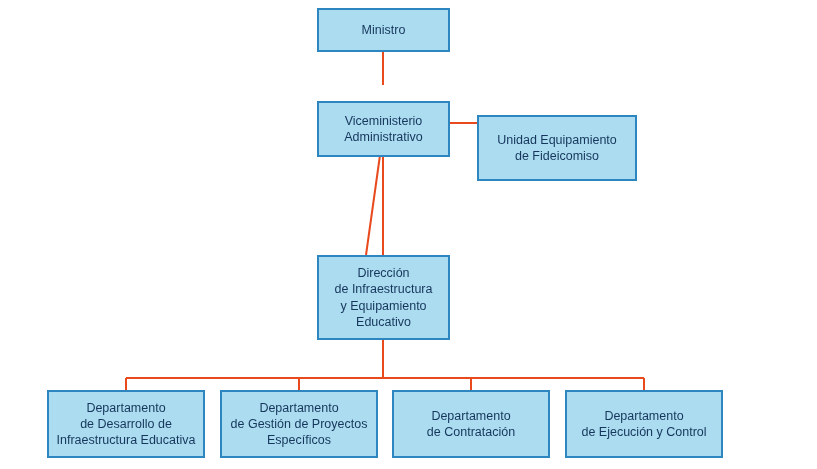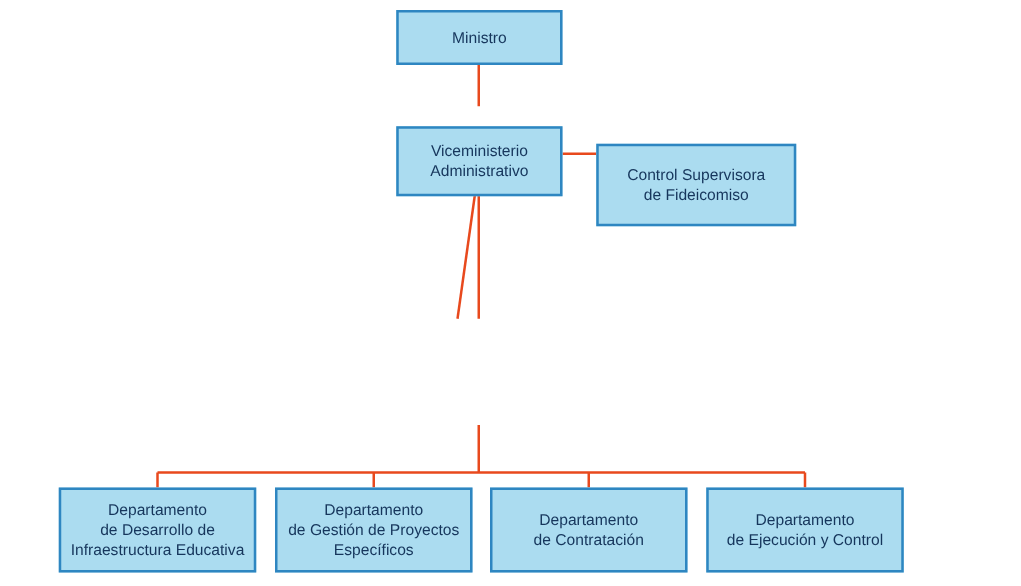--- a/index.html
+++ b/index.html
@@ -73,24 +73,30 @@
   <div class="node n-ministro">
     <span>Ministro</span>
   </div>
 
   <div class="node n-viceministerio">
     <span>Viceministerio
 Administrativo</span>
   </div>
 
   <div class="node n-unidad">
-    <span>Control Supervisora
+    <span>Unidad Equipamiento
 de Fideicomiso</span>
   </div>
 
+  <div class="node n-direccion">
+    <span>Dirección
+de Infraestructura
+y Equipamiento
+Educativo</span>
+  </div>
 
   <div class="node n-dep-desarrollo">
     <span>Departamento
 de Desarrollo de
 Infraestructura Educativa</span>
   </div>
 
   <div class="node n-dep-gestion">
     <span>Departamento
 de Gestión de Proyectos

